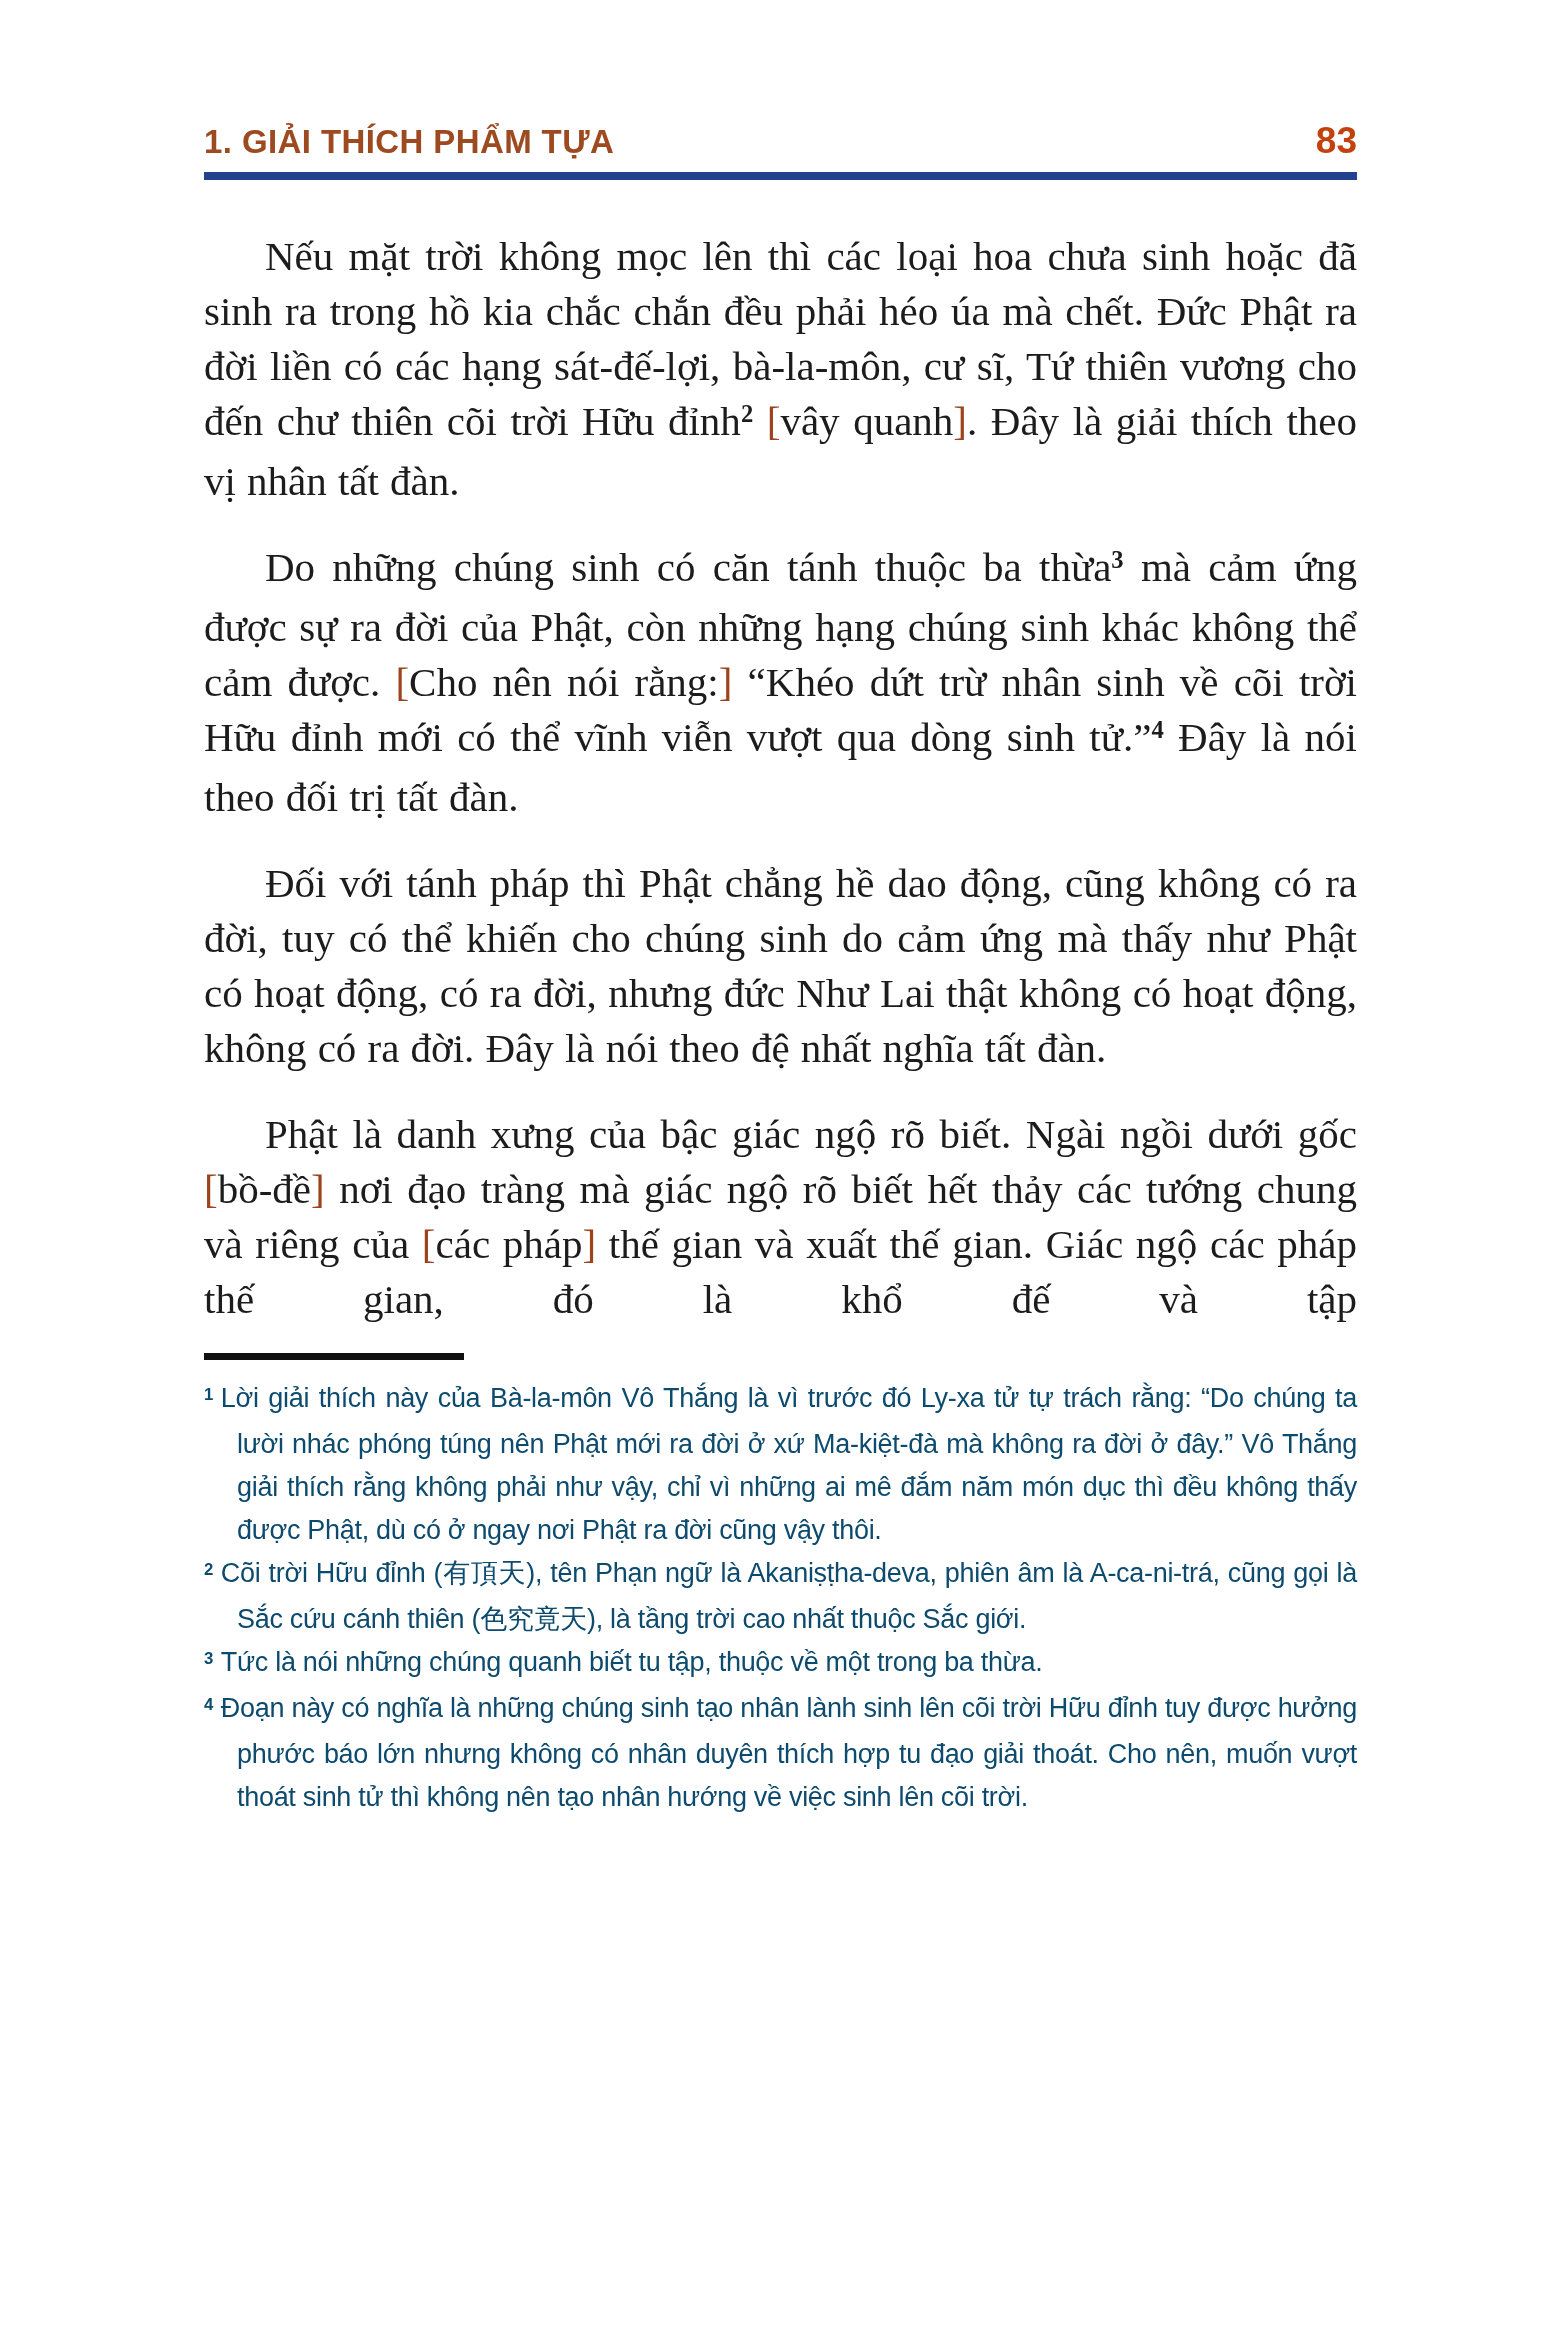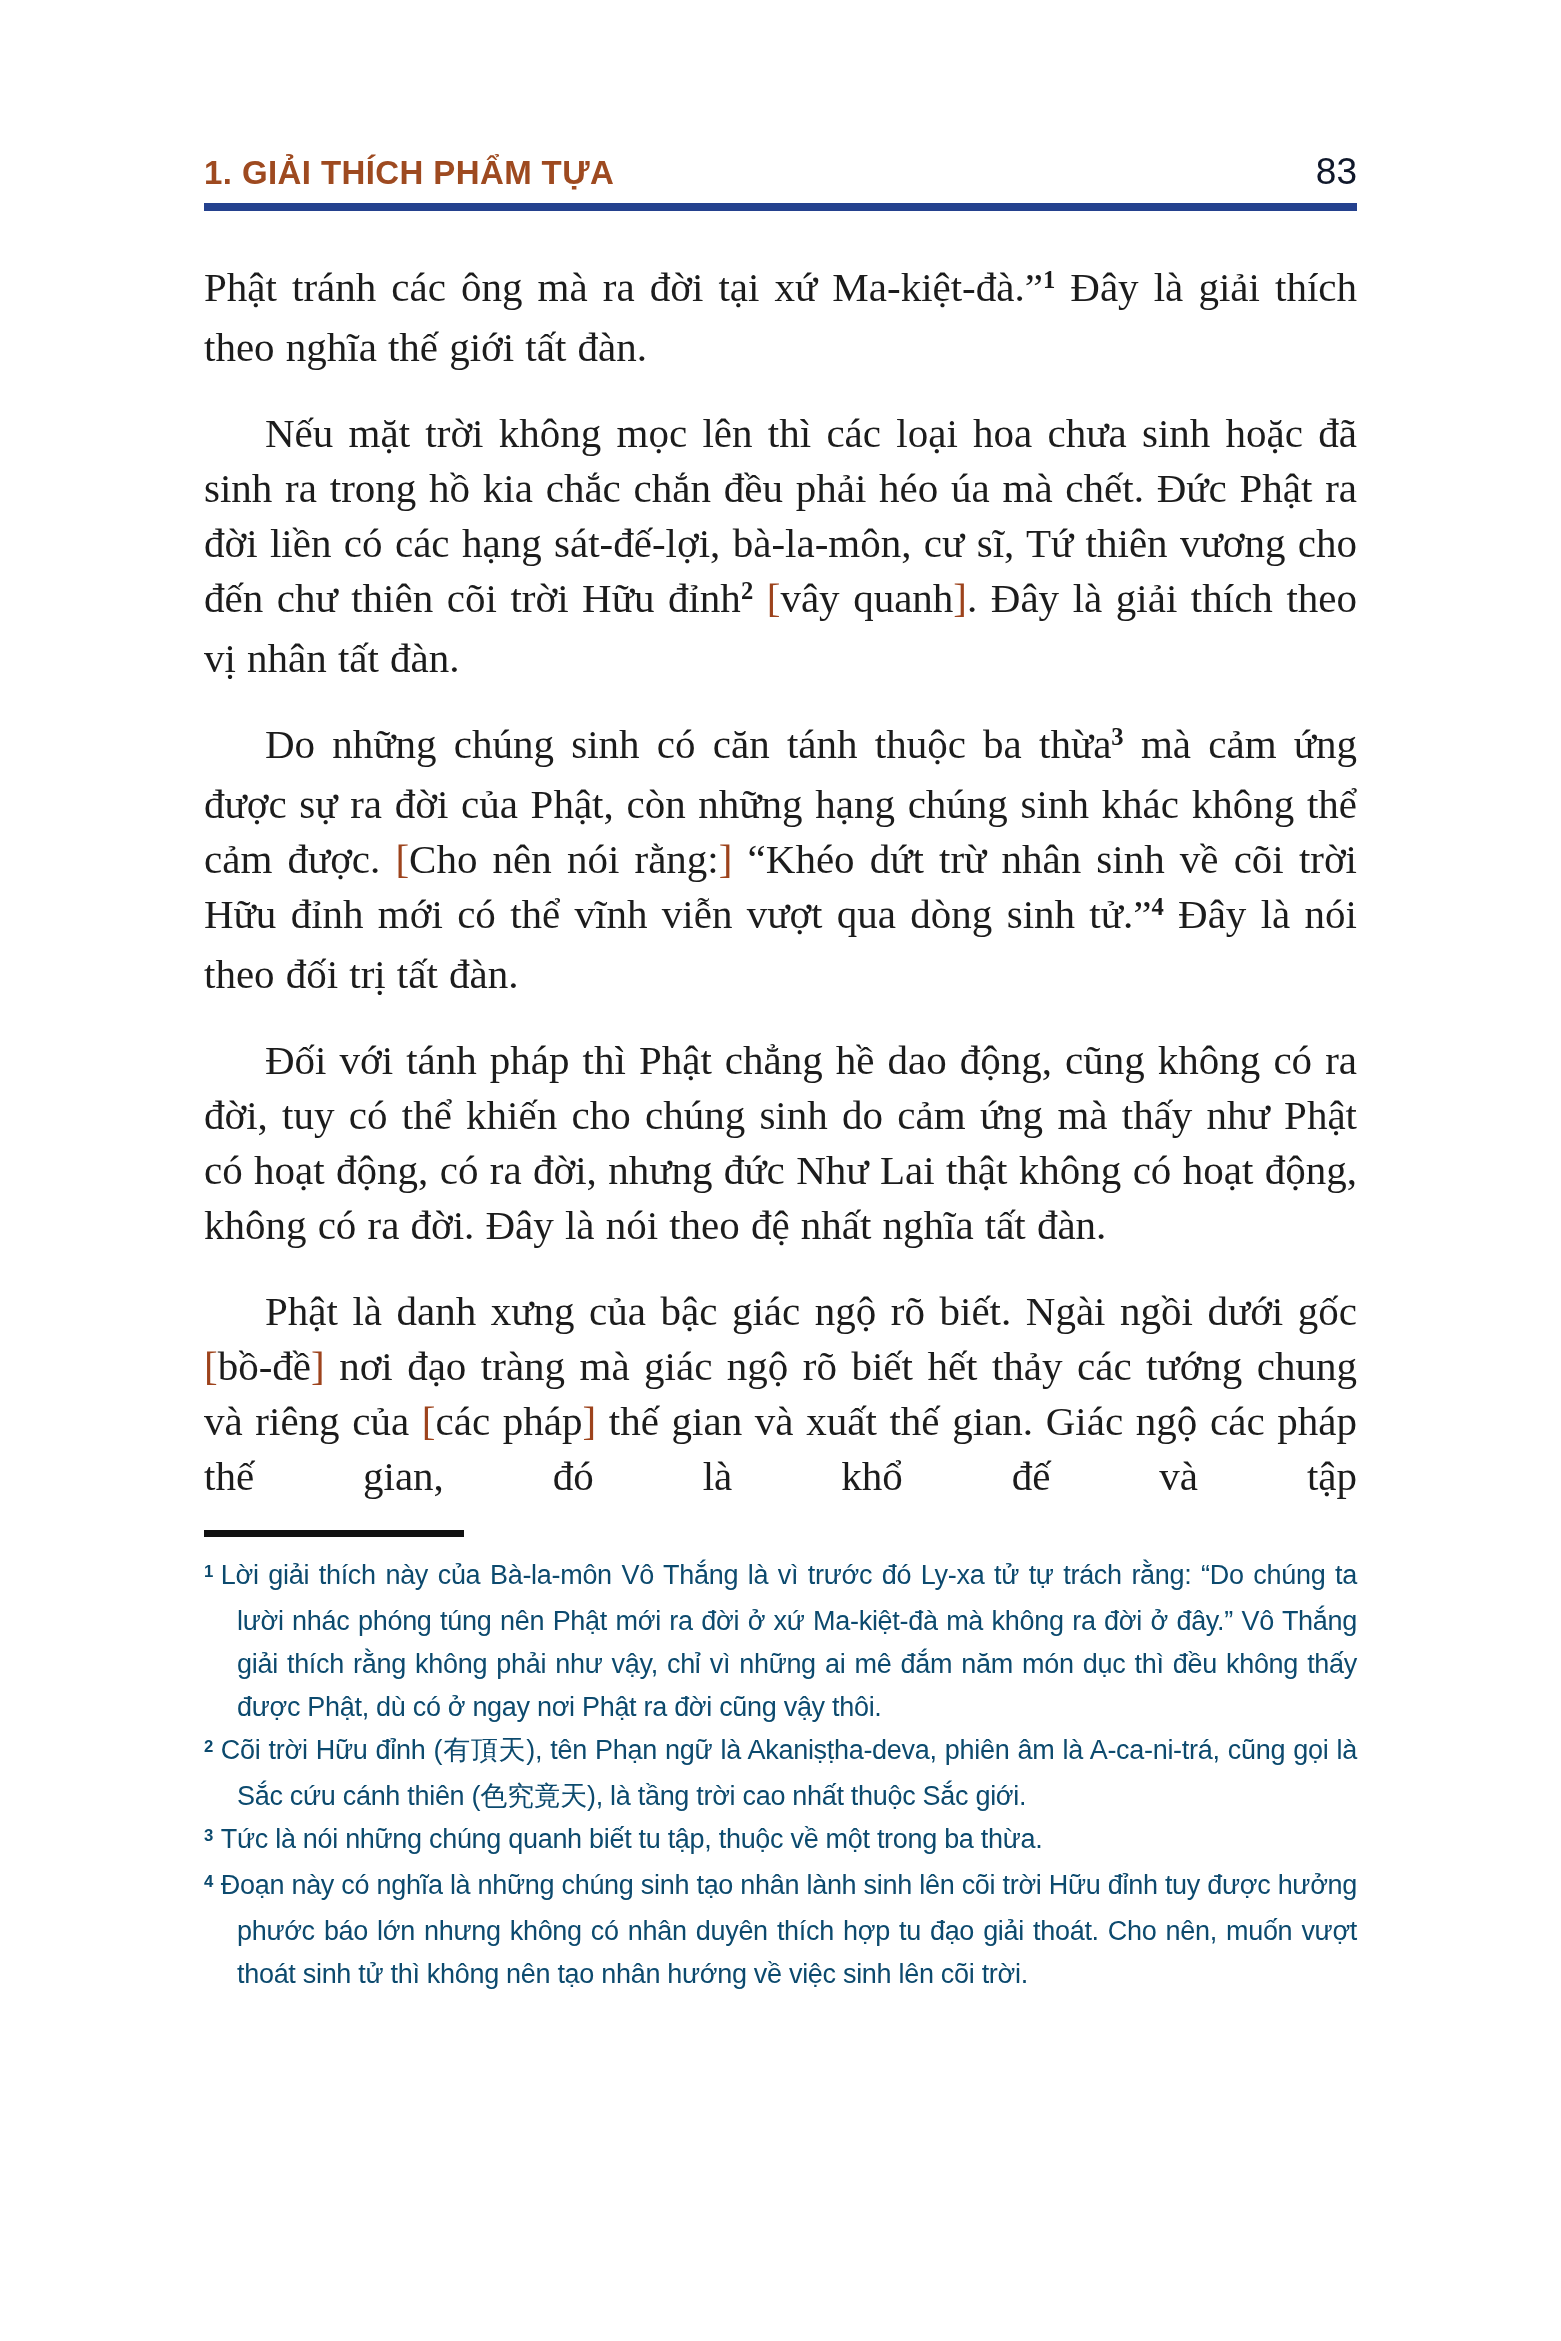--- a/index.html
+++ b/index.html
@@ -35,24 +35,23 @@
   }
   .section-title {
     font-family: "Liberation Sans", sans-serif;
     font-weight: 700;
     font-size: 33px;
     letter-spacing: 0.4px;
     color: var(--title-color);
   }
   .page-number {
     font-family: "Liberation Sans", sans-serif;
-    font-weight: 400;
+    font-weight: 700;
     font-size: 37px;
-    color: #0f172a;
-    margin-top: 31px;
+    color: #c2410c;
   }
   .head-rule {
     margin-top: 10.4px;
     height: 7.8px;
     background: var(--rule-color);
   }
   
   .body-text { margin-top: 49px; }
   .para {
     font-size: 41px;
@@ -105,21 +104,20 @@
 
     <header class="running-head">
       <div class="head-row">
         <div class="section-title">1. GIẢI THÍCH PHẨM TỰA</div>
         <div class="page-number">83</div>
       </div>
       <div class="head-rule"></div>
     </header>
 
     <main class="body-text" id="body-paragraphs">
-        <p class="para"><span>Phật tránh các ông mà ra đời tại xứ Ma-kiệt-đà.”</span><span class="fnref">1</span><span> Đây là giải thích theo nghĩa thế giới tất đàn.</span></p>
         <p class="para indent"><span>Nếu mặt trời không mọc lên thì các loại hoa chưa sinh hoặc đã sinh ra trong hồ kia chắc chắn đều phải héo úa mà chết. Đức Phật ra đời liền có các hạng sát-đế-lợi, bà-la-môn, cư sĩ, Tứ thiên vương cho đến chư thiên cõi trời Hữu đỉnh</span><span class="fnref">2</span><span> </span><span class="bracket">[</span><span>vây quanh</span><span class="bracket">]</span><span>. Đây là giải thích theo vị nhân tất đàn.</span></p>
         <p class="para indent"><span>Do những chúng sinh có căn tánh thuộc ba thừa</span><span class="fnref">3</span><span> mà cảm ứng được sự ra đời của Phật, còn những hạng chúng sinh khác không thể cảm được. </span><span class="bracket">[</span><span>Cho nên nói rằng:</span><span class="bracket">]</span><span> “Khéo dứt trừ nhân sinh về cõi trời Hữu đỉnh mới có thể vĩnh viễn vượt qua dòng sinh tử.”</span><span class="fnref">4</span><span> Đây là nói theo đối trị tất đàn.</span></p>
         <p class="para indent"><span>Đối với tánh pháp thì Phật chẳng hề dao động, cũng không có ra đời, tuy có thể khiến cho chúng sinh do cảm ứng mà thấy như Phật có hoạt động, có ra đời, nhưng đức Như Lai thật không có hoạt động, không có ra đời. Đây là nói theo đệ nhất nghĩa tất đàn.</span></p>
         <p class="para indent flush-last"><span>Phật là danh xưng của bậc giác ngộ rõ biết. Ngài ngồi dưới gốc </span><span class="bracket">[</span><span>bồ-đề</span><span class="bracket">]</span><span> nơi đạo tràng mà giác ngộ rõ biết hết thảy các tướng chung và riêng của </span><span class="bracket">[</span><span>các pháp</span><span class="bracket">]</span><span> thế gian và xuất thế gian. Giác ngộ các pháp thế gian, đó là khổ đế và tập</span></p>
       </main>
 
     <footer class="footnote-block">
       <div class="footnote-rule"></div>
       <div id="footnotes">
           <p class="footnote"><span class="fnmark">1</span><span>Lời giải thích này của Bà-la-môn Vô Thắng là vì trước đó Ly-xa tử tự trách rằng: “Do chúng ta lười nhác phóng túng nên Phật mới ra đời ở xứ Ma-kiệt-đà mà không ra đời ở đây.” Vô Thắng giải thích rằng không phải như vậy, chỉ vì những ai mê đắm năm món dục thì đều không thấy được Phật, dù có ở ngay nơi Phật ra đời cũng vậy thôi.</span></p>

